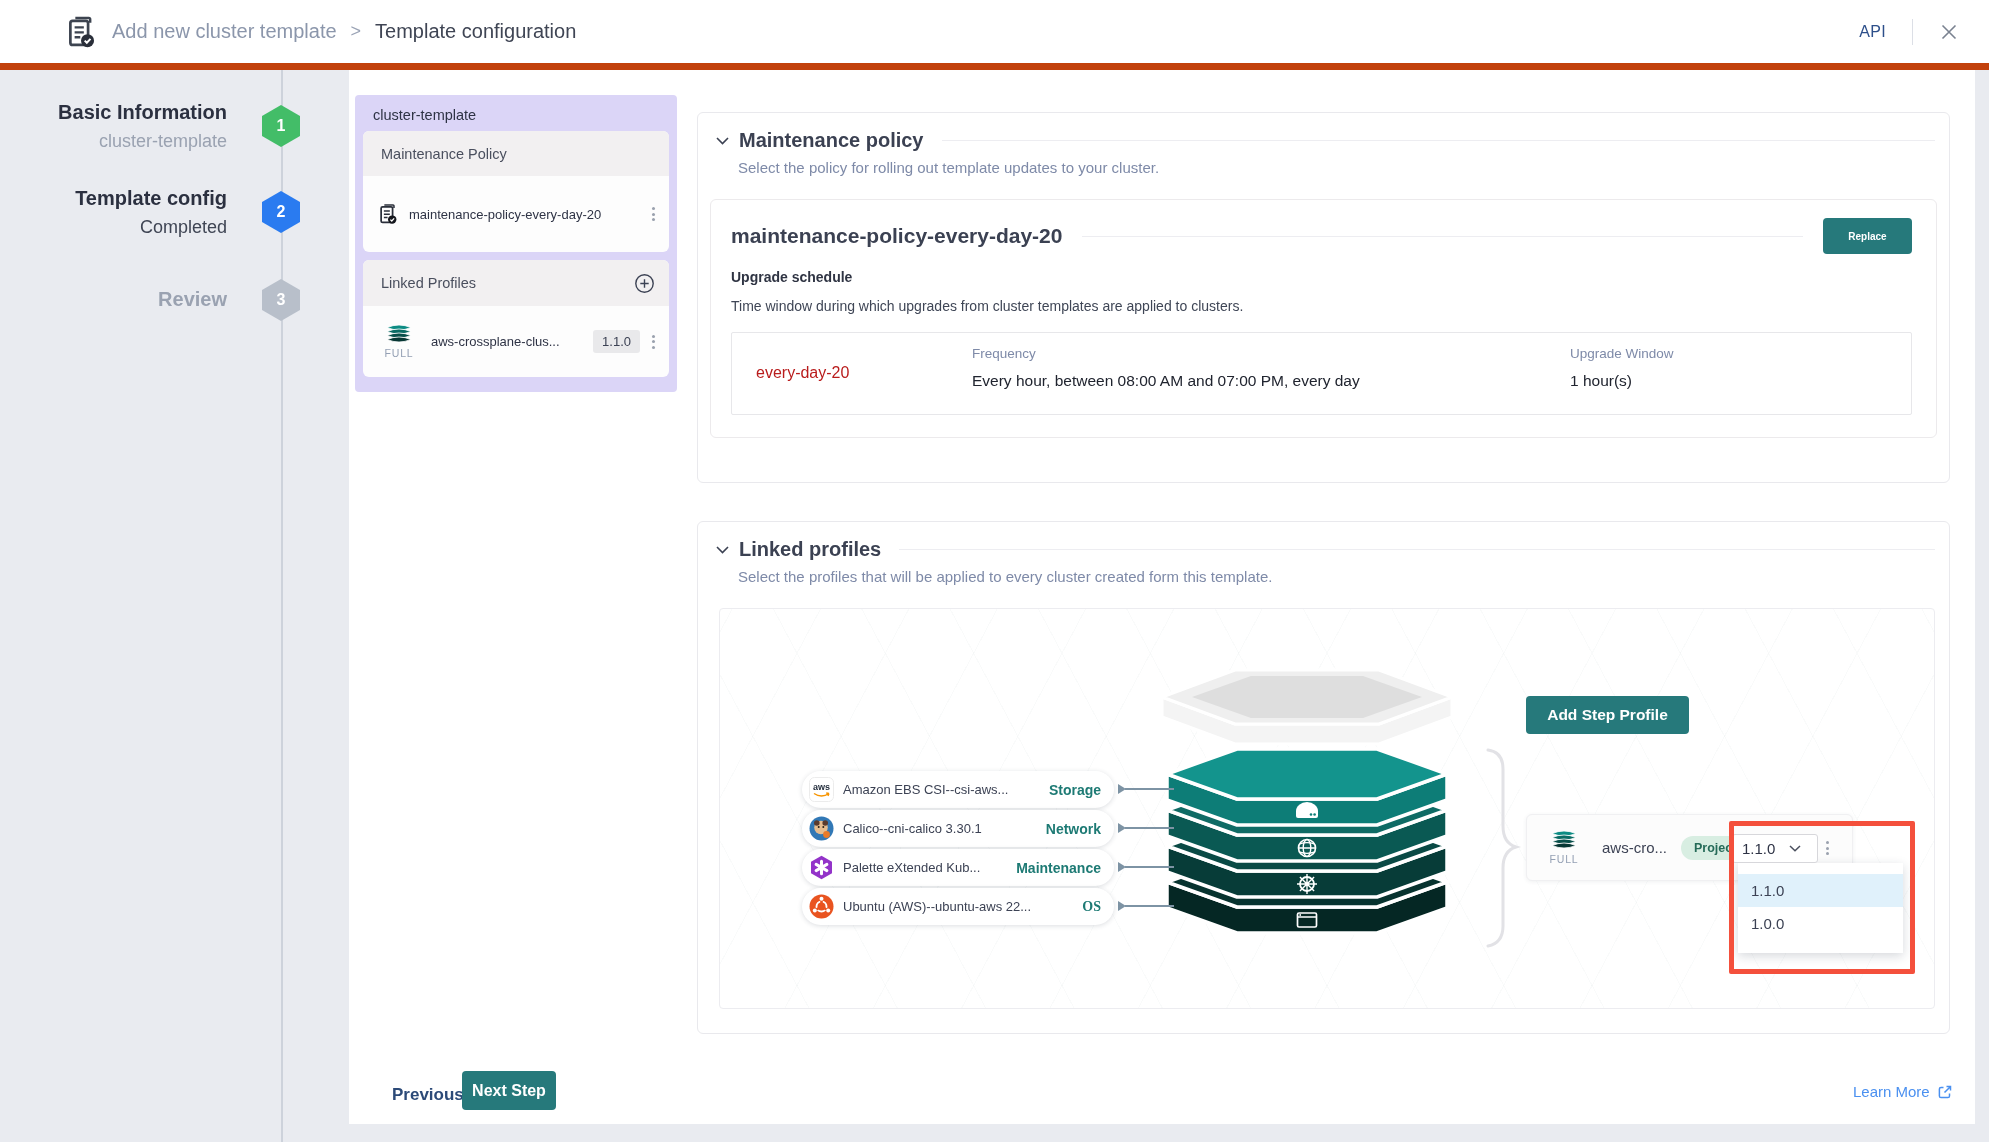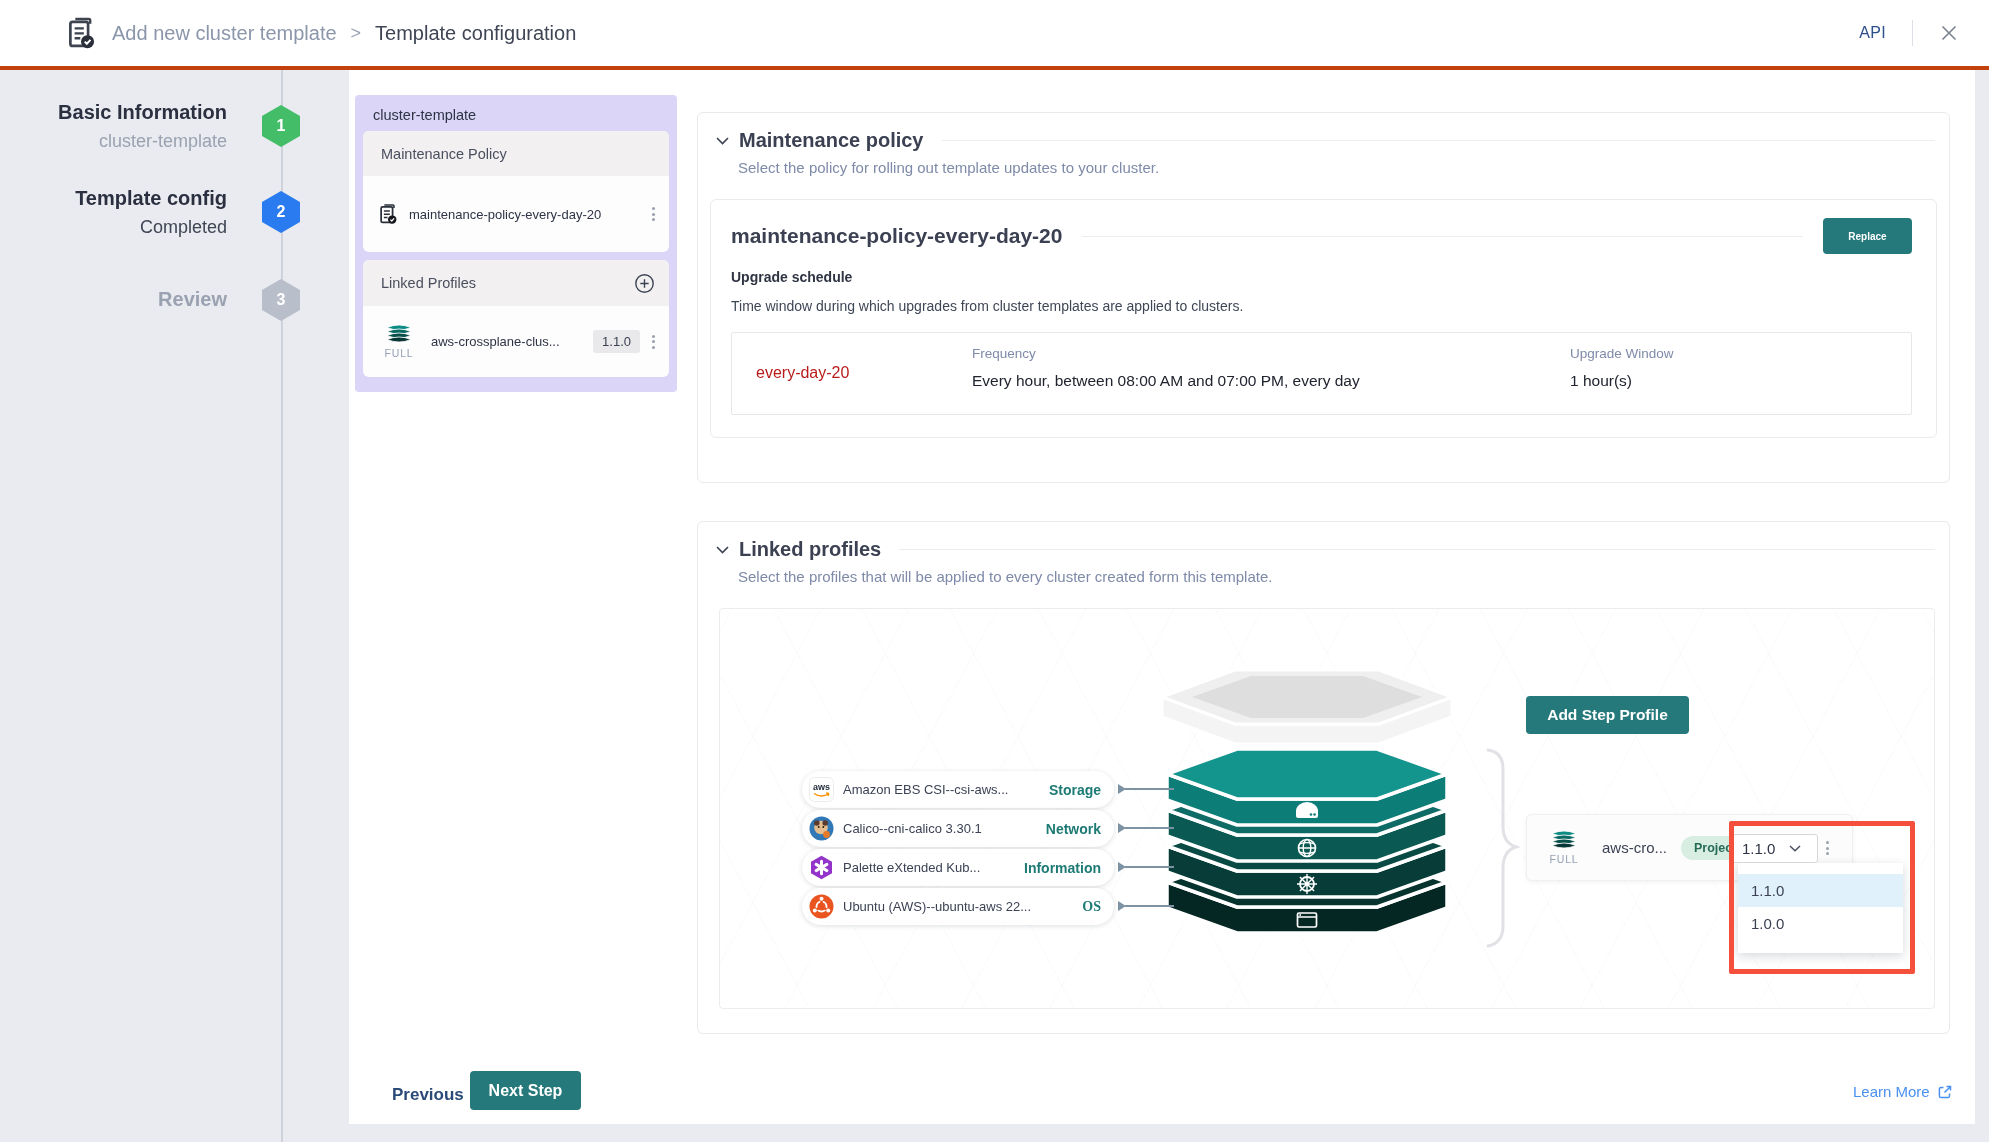--- a/index.html
+++ b/index.html
@@ -1,19 +1,19 @@
 <!DOCTYPE html>
 <html><head>
 <meta charset="utf-8">
 <style>
   html,body{margin:0;padding:0;background:#e9ebf0;font-family:"Liberation Sans",sans-serif;}
   .stage{position:relative;width:1989px;height:1142px;background:#e9ebf0;overflow:hidden;}
 
   
-  .header{position:absolute;left:0;top:0;width:1989px;height:70px;background:#fff;border-bottom:4px solid #c2410c;display:flex;align-items:center;box-sizing:border-box;padding:0 30px 0 64px;z-index:20;}
+  .header{position:absolute;left:0;top:0;width:1989px;height:70px;background:#fff;border-bottom:7px solid #c2410c;display:flex;align-items:center;box-sizing:border-box;padding:0 30px 0 64px;z-index:20;}
   .crumb{display:flex;align-items:center;gap:14px;margin-left:14px;font-size:20px;}
   .crumb-primary{color:#8b96ab;font-weight:500;}
   .crumb-sep{color:#9aa3b5;font-size:18px;}
   .crumb-secondary{color:#3f4554;font-weight:500;}
   .header-right{margin-left:auto;display:flex;align-items:center;gap:26px;}
   .api-link{color:#2d4f8a;font-size:16px;font-weight:500;letter-spacing:.3px;cursor:pointer;}
   .header-divider{width:1px;height:26px;background:#dcdfe6;}
 
   
   .stepper-line{position:absolute;left:281px;top:70px;width:2px;height:1072px;background:#cdd2db;}
@@ -92,21 +92,21 @@
   .ver-select{position:absolute;left:1012px;top:225px;width:86px;height:29px;background:#fff;border:1px solid #d7d7db;border-radius:3px;display:flex;align-items:center;box-sizing:border-box;padding:0 9px;gap:14px;cursor:pointer;z-index:6;}
   .ver-select span{font-size:15px;color:#2e3345;}
   .cardF-dots{position:absolute;left:1102px;top:228px;z-index:6;}
   .dropdown{position:absolute;left:1018px;top:254px;width:165px;background:#fff;box-shadow:0 3px 10px rgba(30,40,60,.18);box-sizing:border-box;padding:11px 0 13px 0;z-index:5;}
   .dd-opt{height:33px;display:flex;align-items:center;padding-left:13px;font-size:15px;color:#3c4254;cursor:pointer;}
   .dd-opt.selected{background:#e0f1fb;}
   .redbox{position:absolute;left:1009px;top:212px;width:186px;height:153px;border:5px solid #f4503c;border-radius:2px;box-sizing:border-box;z-index:8;pointer-events:none;}
 
   
   .prev-btn{position:absolute;left:384px;top:1079px;background:none;border:none;font-family:"Liberation Sans",sans-serif;font-size:17px;font-weight:600;color:#2c4a78;cursor:pointer;padding:6px 8px;}
-  .next-btn{position:absolute;left:462px;top:1071px;width:111px;height:39px;font-size:16px;margin-left:8px;}
+  .next-btn{position:absolute;left:462px;top:1071px;width:94px;height:39px;font-size:16px;}
   .learn-more{position:absolute;left:1853px;top:1083px;display:flex;align-items:center;gap:7px;cursor:pointer;}
   .learn-more span{font-size:15px;color:#4a90f0;}
 
   svg{display:block;}
 </style>
 </head>
 <body>
 
 <div class="stage">
 
@@ -291,21 +291,21 @@
         <span class="pill-cat" style="color:#1d7a74;">Network</span>
       </div>
       <div class="pill pill3">
         <span>
           <svg width="25" height="25" viewBox="0 0 25 25">
               <polygon points="12.5,0.8 23,6.8 23,18.2 12.5,24.2 2,18.2 2,6.8" fill="#9333c9"></polygon>
               <path d="M12.5 6.2 V18.8 M7.1 9.4 L17.9 15.6 M7.1 15.6 L17.9 9.4" stroke="#fff" stroke-width="3" stroke-linecap="round"></path>
             </svg>
         </span>
         <span class="pill-name">Palette eXtended Kub...</span>
-        <span class="pill-cat" style="color:#1d7a74;">Information</span>
+        <span class="pill-cat" style="color:#1d7a74;">Maintenance</span>
       </div>
       <div class="pill pill4">
         <span>
           <svg width="25" height="25" viewBox="0 0 25 25">
               <circle cx="12.5" cy="12.5" r="12" fill="#e95420"></circle>
               <circle cx="12.5" cy="12.5" r="5" fill="none" stroke="#fff" stroke-width="1.9"></circle>
               <g stroke="#e95420" stroke-width="2.6">
                 <path d="M12.5 12.5 L12.5 4.5"></path>
                 <path d="M12.5 12.5 L5.6 16.5"></path>
                 <path d="M12.5 12.5 L19.4 16.5"></path>

